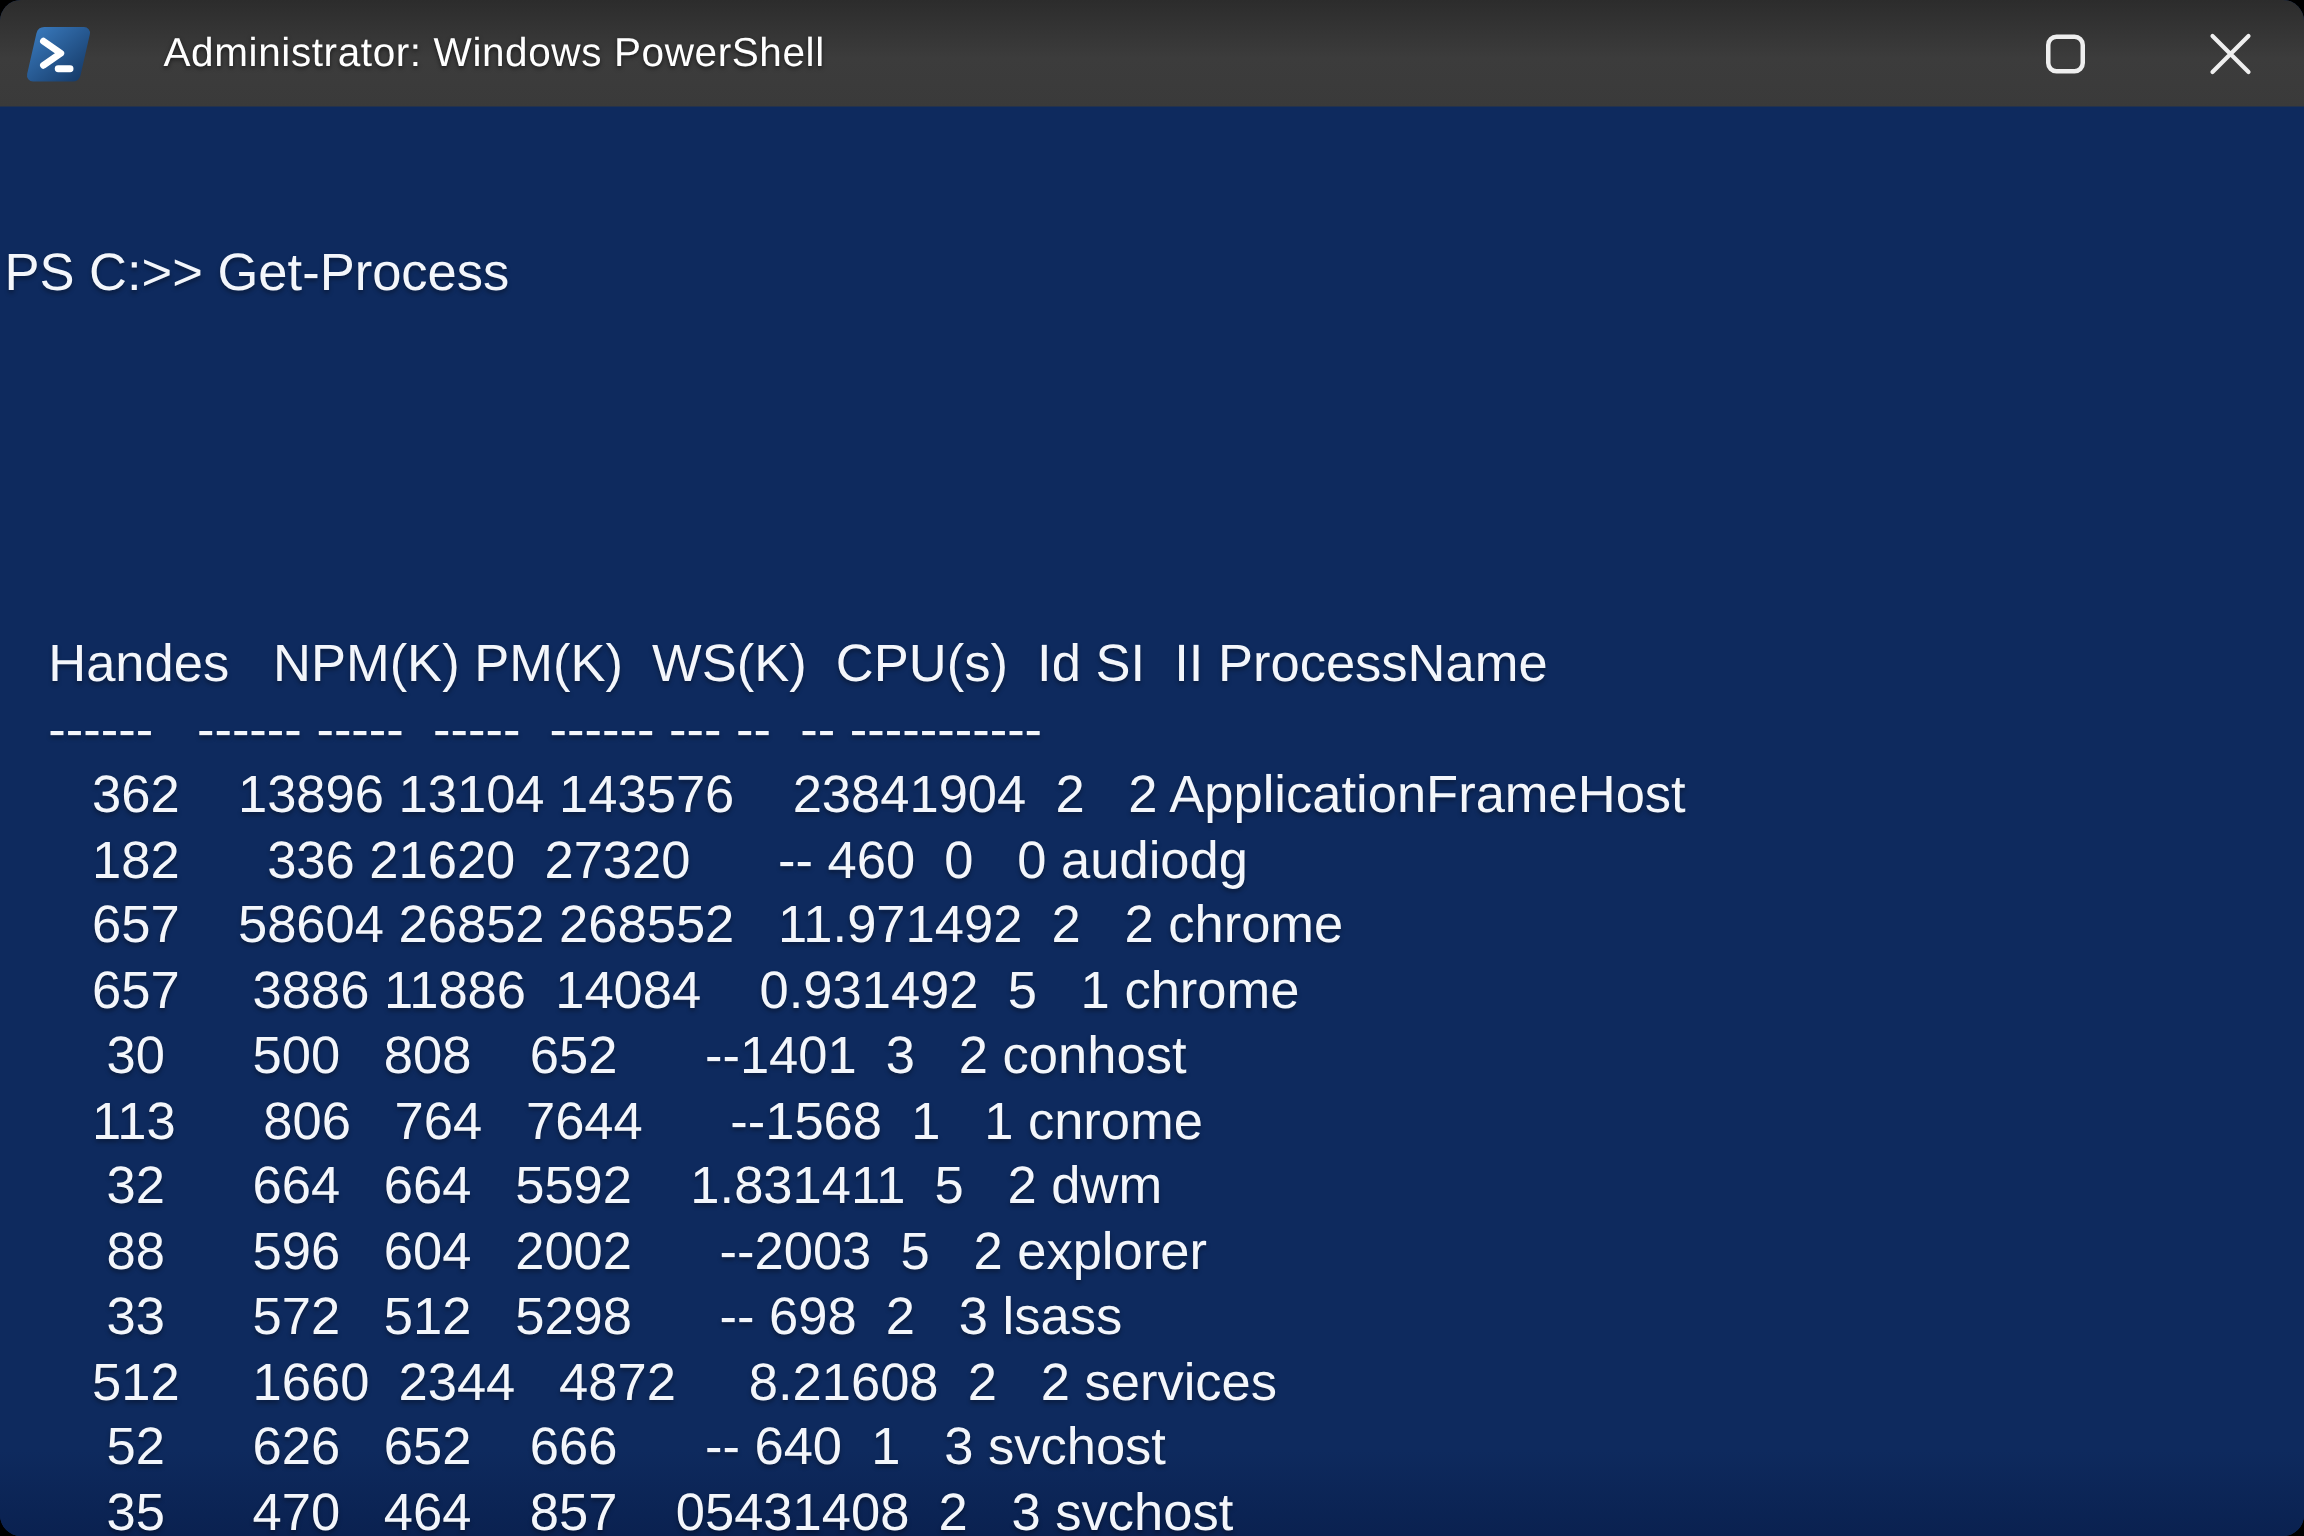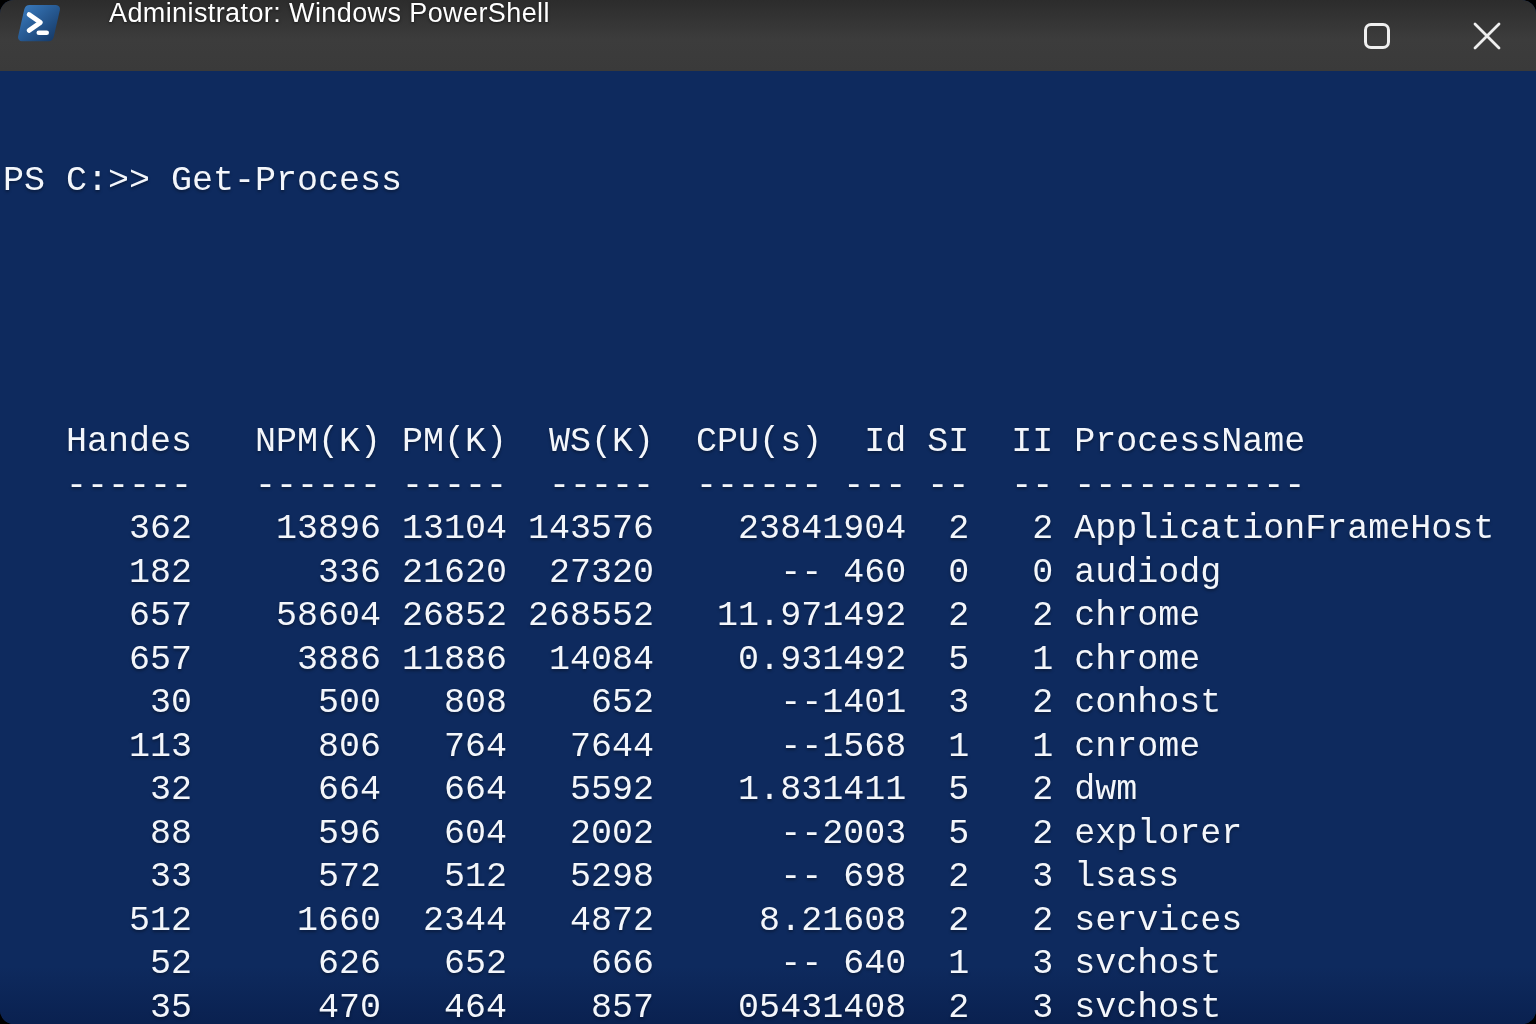--- a/index.html
+++ b/index.html
@@ -1,32 +1,32 @@
 <!DOCTYPE html>
 <html><head>
 <meta charset="utf-8">
 <style>
   *{margin:0;padding:0;box-sizing:border-box}
   html,body{width:1536px;height:1024px;background:#000;overflow:hidden;
     font-family:"Liberation Sans",sans-serif}
   .window{position:absolute;inset:0;border-radius:14px;overflow:hidden;
     background:#0e2a5e;display:flex;flex-direction:column}
-  .titlebar{height:71px;flex:0 0 71px;position:relative;display:flex;
+  .titlebar{height:71px;flex:0 0 71px;position:relative;display:flex;align-items:center;
     background:linear-gradient(180deg,#2c2c2c 0%,#3c3c3c 55%,#3a3a3a 100%)}
   .ps-icon{margin-left:16px;width:46px;height:46px;display:block;flex:0 0 auto}
   .title{margin-left:47px;font-size:27px;line-height:1;color:#ffffff;letter-spacing:.4px;
     text-shadow:0 1px 3px rgba(0,0,0,.55);white-space:nowrap}
   .controls{position:absolute;right:0;top:0;height:100%;display:flex;align-items:center;
     gap:64px;padding-right:26px}
   .ctrl{background:none;border:none;cursor:pointer;width:46px;height:46px;
     display:flex;align-items:center;justify-content:center;padding:0}
   .max-glyph{width:26px;height:26px;border:3px solid #efefef;border-radius:7px;display:block}
   .terminal{flex:1;padding:2px 0 0 3px;white-space:pre;overflow:hidden;
     background:linear-gradient(180deg,#0e2a5e 0%,#0e2a5e 94%,#0a2150 100%);
-    font-family:Liberation Mono, monospace;
+    font-family:Liberation Sans, sans-serif;
     font-size:35px;line-height:43.5px;color:#f3f6fb;
     text-shadow:0 2px 3px rgba(0,0,0,.35)}
   .terminal pre{font:inherit;white-space:pre}
   .gap{height:43.5px}
 </style>
 </head>
 <body>
 
 <div class="window">
 

